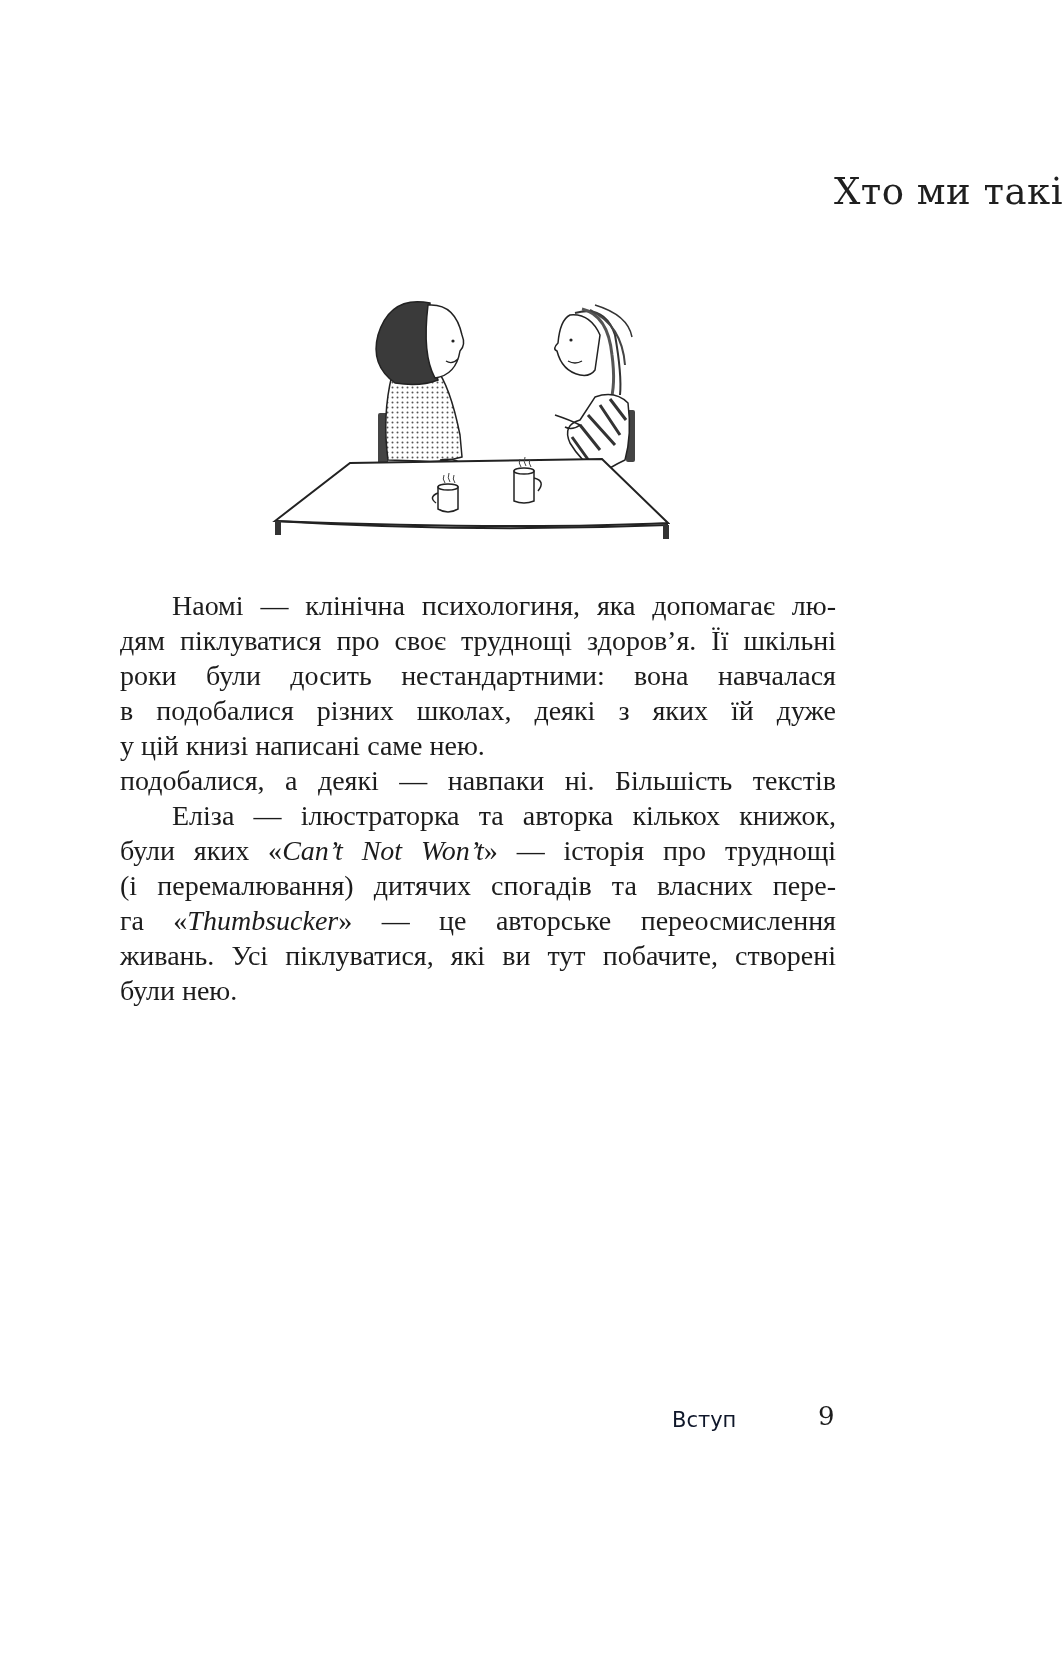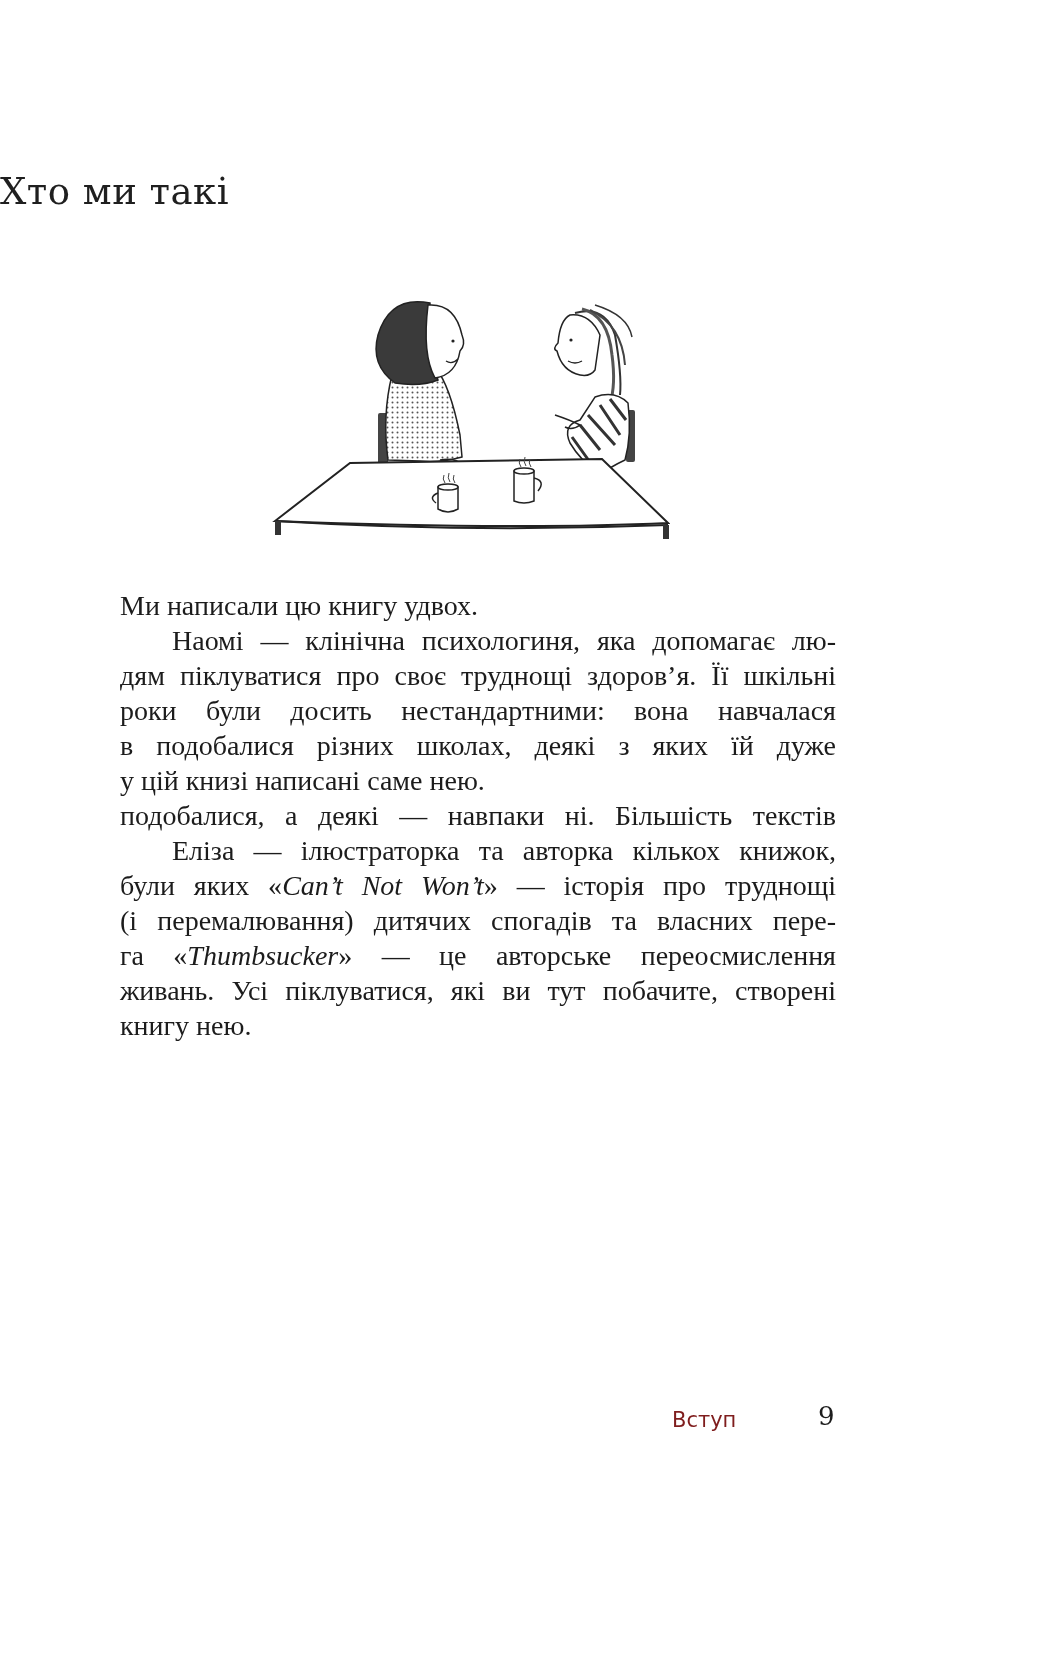--- a/index.html
+++ b/index.html
@@ -1,32 +1,32 @@
 <!DOCTYPE html>
 <html><head>
 <meta charset="utf-8">
 <style>
   html, body { margin:0; padding:0; background:#ffffff; }
   body { width:1063px; height:1654px; position:relative; overflow:hidden; color:#1e1e1e; }
   .title {
-    position:absolute; left:0; width:1063px; top:170px; text-align:left;
+    position:absolute; left:0; width:1063px; top:170px; text-align:right;
     font-family:"DejaVu Serif", serif; font-size:37px; letter-spacing:0.5px; color:#1f1f1f;
   }
   .illustration { position:absolute; left:270px; top:275px; width:400px; height:265px; }
   .body-text {
     position:absolute; left:120px; top:588px; width:716px;
     font-family:"Liberation Serif", serif; font-size:28px; line-height:35px; color:#1c1c1c;
   }
   .line { display:block; height:35px; white-space:nowrap; text-align:justify; text-align-last:justify; }
   .line.last { text-align-last:left; }
   .line.indent { padding-left:52px; }
   .line em { }
   .footer-section {
     position:absolute; left:672px; top:1408px;
-    font-family:"DejaVu Sans", sans-serif; font-size:21px; color:#7f1d1d;
+    font-family:"DejaVu Sans", sans-serif; font-size:21px; color:#0f172a;
   }
   .footer-page {
     position:absolute; left:818px; top:1401px;
     font-family:"DejaVu Serif", serif; font-size:26px; color:#1d1d1d;
   }
 </style>
 </head>
 <body>
 
 <div>
@@ -84,31 +84,30 @@
       <path d="M168 218 Q158 222 166 228" fill="none" stroke="#222" stroke-width="1.5"></path>
       <path d="M174 200 Q172 204 175 208 M179 198 Q177 203 180 207 M184 200 Q182 204 185 208" stroke="#444" stroke-width="1" fill="none"></path>
       <path d="M244 196 L244 226 Q254 230 264 226 L264 196 Z" fill="#fff" stroke="#222" stroke-width="1.5"></path>
       <ellipse cx="254" cy="196" rx="10" ry="3" fill="#fff" stroke="#222" stroke-width="1.5"></ellipse>
       <path d="M264 203 Q276 206 268 216" fill="none" stroke="#222" stroke-width="1.5"></path>
       <path d="M250 184 Q248 188 251 192 M255 182 Q253 187 256 191 M260 184 Q258 188 261 192" stroke="#444" stroke-width="1" fill="none"></path>
     </svg>
   </div>
 
   <div class="body-text">
-    <span class="line last">Ми написали цю книгу удвох.</span>
     <span class="line indent">Наомі — клінічна психологиня, яка допомагає лю-</span>
     <span class="line">дям піклуватися про своє труднощі здоров’я. Її шкільні</span>
     <span class="line">роки були досить нестандартними: вона навчалася</span>
     <span class="line">в подобалися різних школах, деякі з яких їй дуже</span>
     <span class="line last">у цій книзі написані саме нею.</span>
     <span class="line">подобалися, а деякі — навпаки ні. Більшість текстів</span>
     <span class="line indent">Еліза — ілюстраторка та авторка кількох книжок,</span>
     <span class="line"><span>були яких «</span><em>Can’t Not Won’t</em><span>» — історія про труднощі</span></span>
     <span class="line">(і перемалювання) дитячих спогадів та власних пере-</span>
     <span class="line"><span>га «</span><em>Thumbsucker</em><span>» — це авторське переосмислення</span></span>
     <span class="line">живань. Усі піклуватися, які ви тут побачите, створені</span>
-    <span class="line last">книгу нею.</span>
+    <span class="line last">були нею.</span>
   </div>
 
   <div class="footer-section">Вступ</div>
   <div class="footer-page">9</div>
 
 </div>
 
 </body></html>

